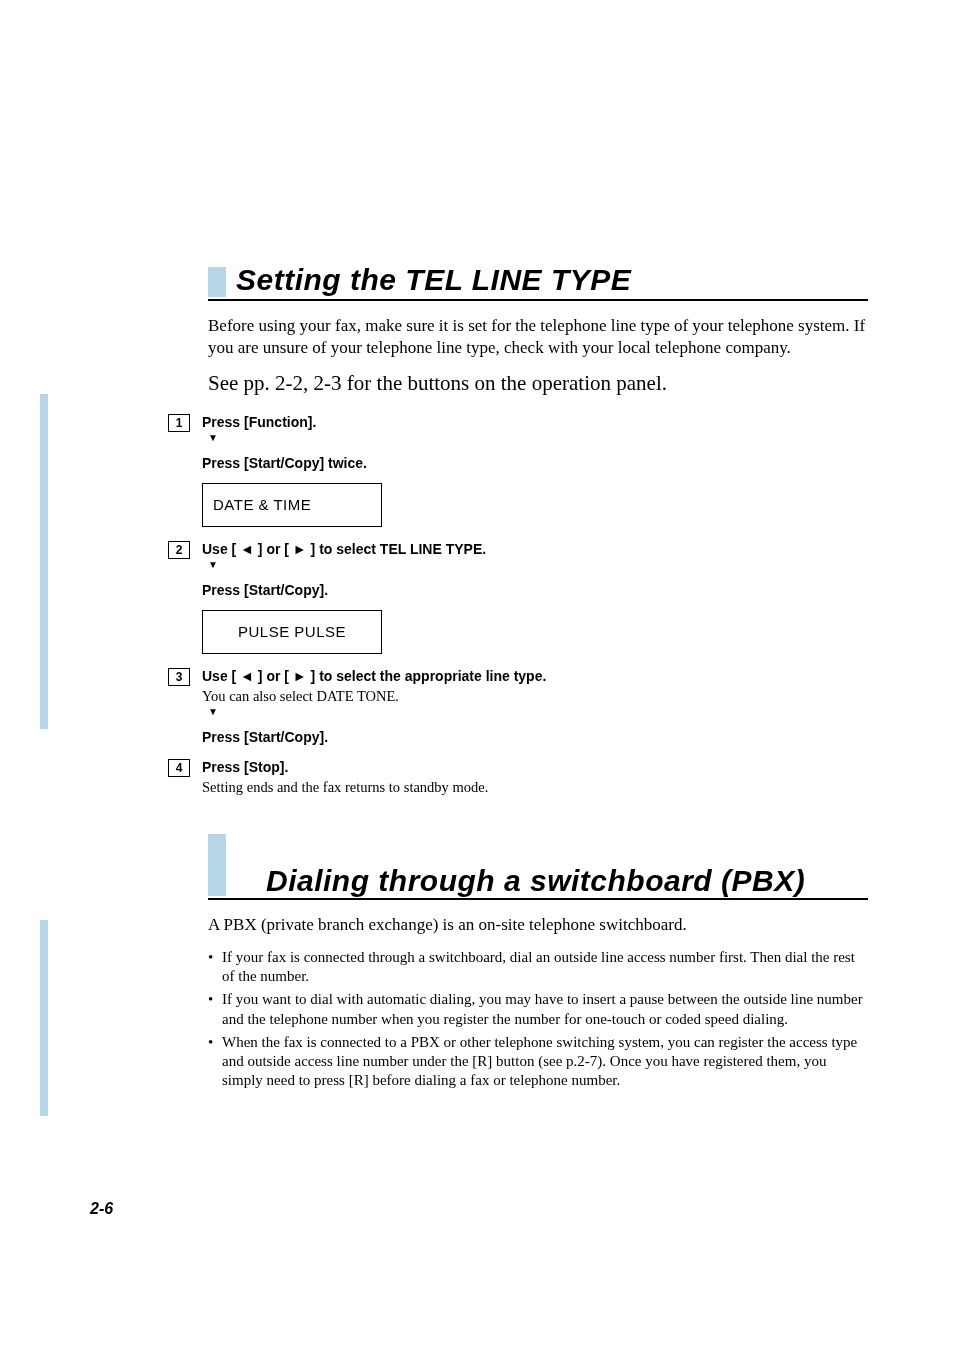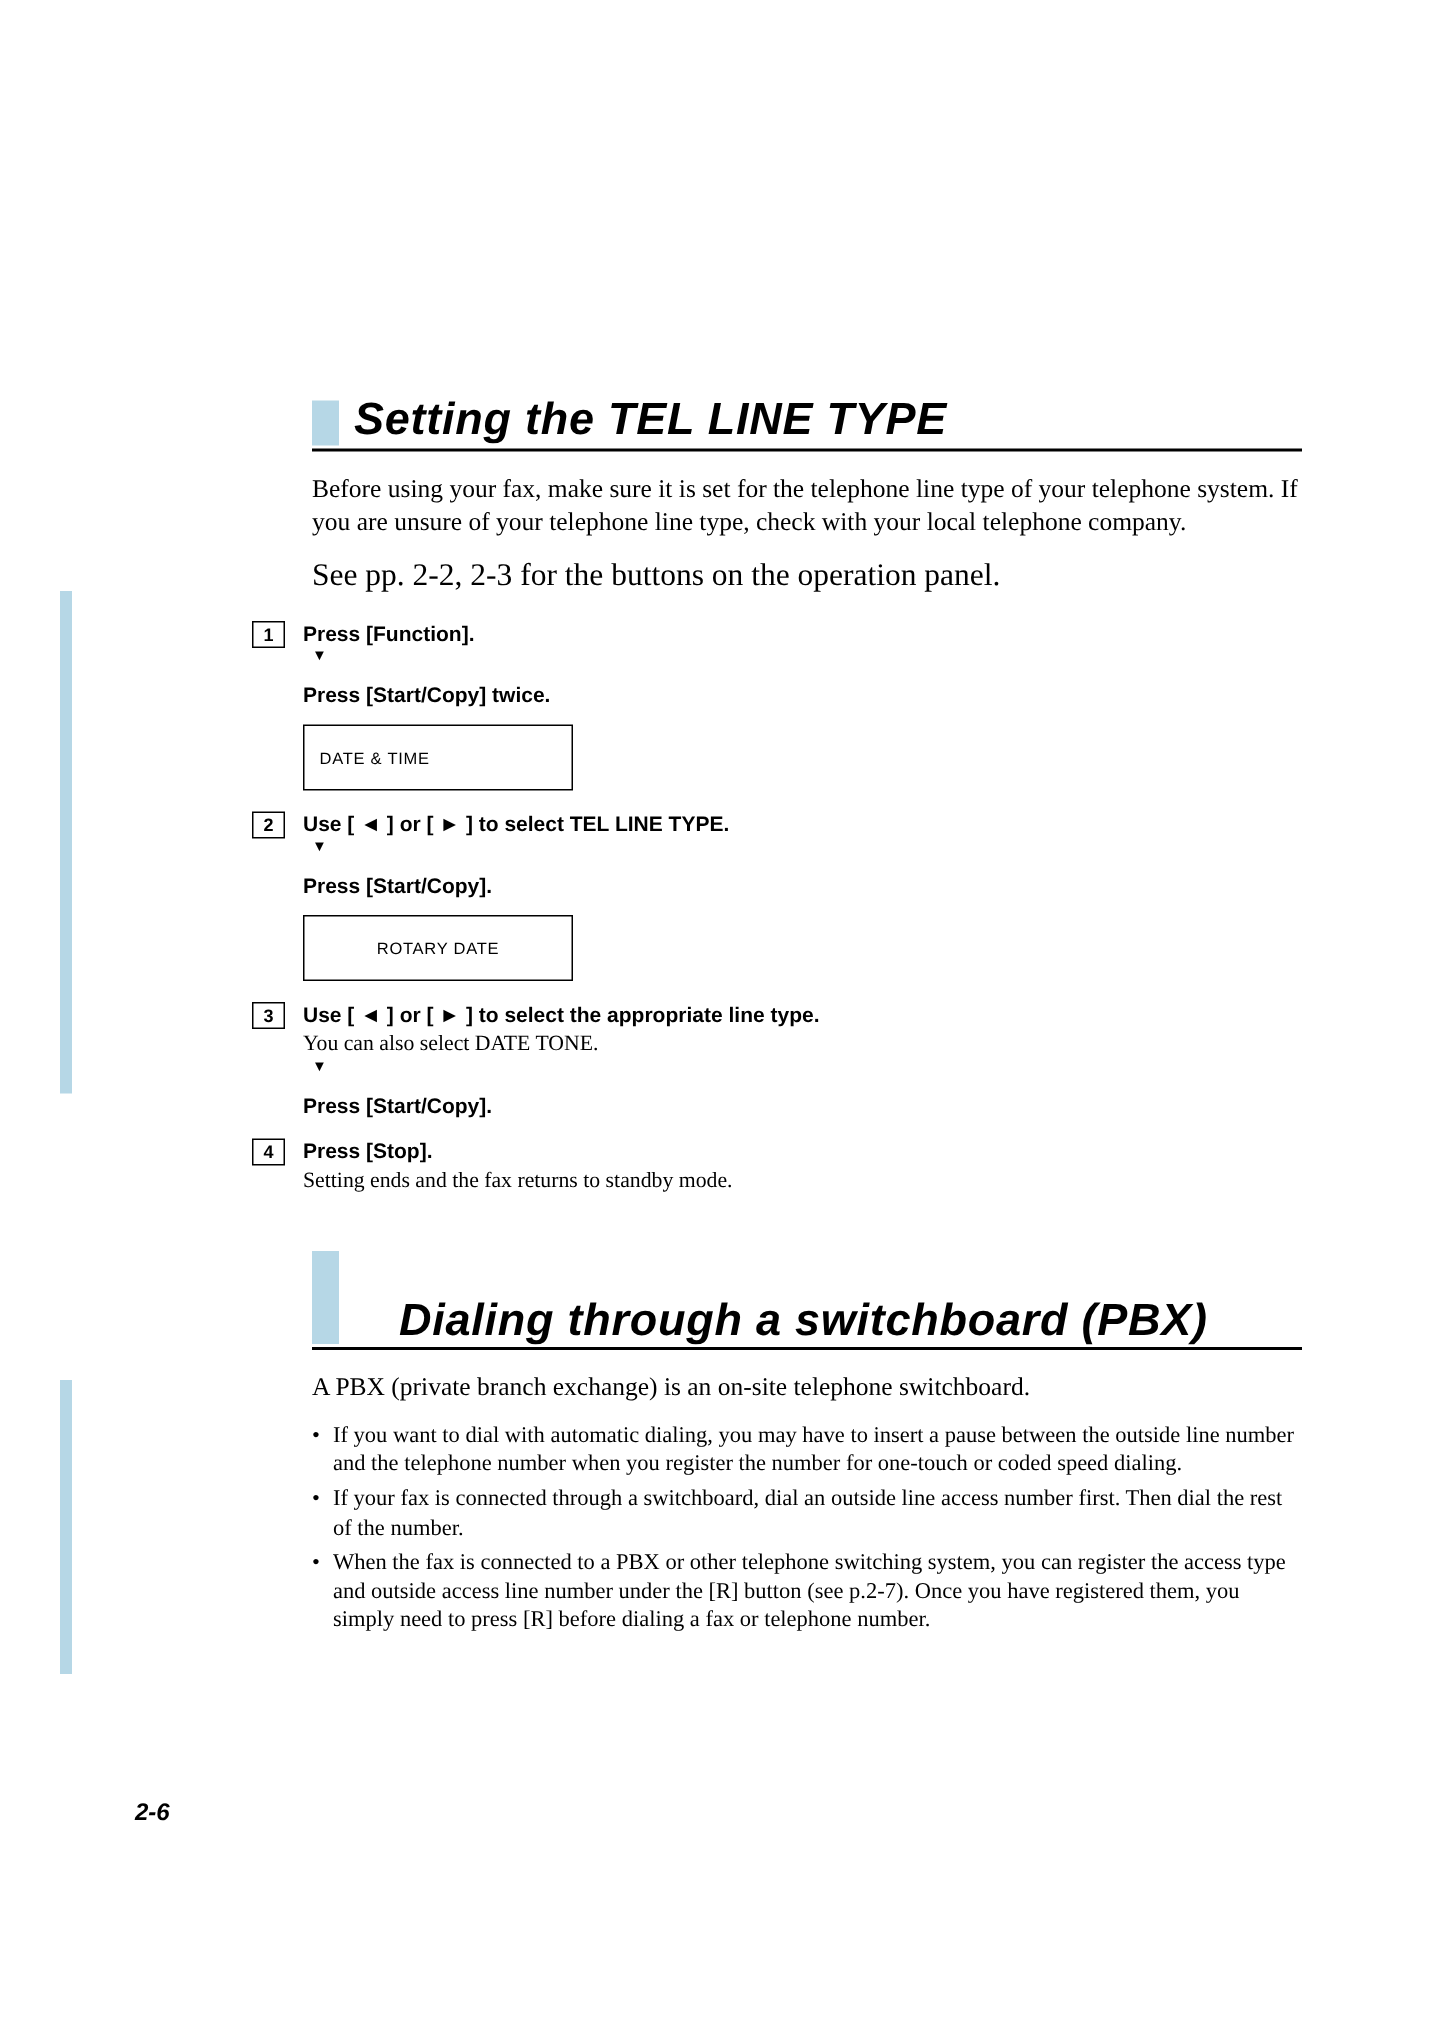--- a/index.html
+++ b/index.html
@@ -36,21 +36,21 @@
   .step-body { margin-left: 0; }
   .step-line { font-family: Arial, Helvetica, sans-serif; font-size: 14px; line-height: 1.25; }
   .step-line.bold { font-weight: bold; margin-top: 12px; }
   .step-sub { font-size: 14.5px; font-family: "Times New Roman", Times, serif; margin: 2px 0 2px 0; line-height: 1.25; }
   .down-caret { font-size: 10px; line-height: 10px; margin: 2px 0 2px 6px; font-family: Arial, Helvetica, sans-serif; }
 
   .lcd {
     border: 1px solid #000; height: 44px; width: 180px; padding: 12px 10px 0 10px;
     margin: 10px 0 14px 0;
   }
-  .lcd span { font-family: Arial, Helvetica, sans-serif; font-size: 11px; letter-spacing: 0.5px; }
+  .lcd span { font-family: Arial, Helvetica, sans-serif; font-size: 15px; letter-spacing: 0.5px; }
   .lcd.center { text-align: center; }
 
   .section2 { margin-top: 38px; }
   .section2 .marker { width: 18px; height: 62px; }
   .section2 h1 { line-height: 1.05; margin-left: 30px; }
 
   ul.bullets { list-style: none; margin-top: 8px; }
   ul.bullets li { font-size: 15px; line-height: 1.28; padding-left: 14px; position: relative; margin-bottom: 4px; }
   ul.bullets li::before { content: "•"; position: absolute; left: 0; top: 0; }
 
@@ -90,21 +90,21 @@
         </div>
       </div>
 
       <div class="step">
         <div class="step-num">2</div>
         <div class="step-body">
           <div class="step-line bold">Use [ ◄ ] or [ ► ] to select TEL LINE TYPE.</div>
           <div class="down-caret">▼</div>
           <div class="step-line bold">Press [Start/Copy].</div>
           <div class="lcd center">
-            <span>ROTARY DATE</span>
+            <span>PULSE PULSE</span>
           </div>
         </div>
       </div>
 
       <div class="step">
         <div class="step-num">3</div>
         <div class="step-body">
           <div class="step-line bold">Use [ ◄ ] or [ ► ] to select the appropriate line type.</div>
           <div class="step-sub">You can also select DATE TONE.</div>
           <div class="down-caret">▼</div>
@@ -124,22 +124,22 @@
 
     <div class="section2">
       <div class="section-heading">
         <div class="marker"></div>
         <h1>Dialing through a switchboard (PBX)</h1>
       </div>
 
       <p class="body">A PBX (private branch exchange) is an on-site telephone switchboard.</p>
 
       <ul class="bullets">
+        <li>If your fax is connected through a switchboard, dial an outside line access number first. Then dial the rest of the number.</li>
         <li>If you want to dial with automatic dialing, you may have to insert a pause between the outside line number and the telephone number when you register the number for one-touch or coded speed dialing.</li>
-        <li>If your fax is connected through a switchboard, dial an outside line access number first. Then dial the rest of the number.</li>
         <li>When the fax is connected to a PBX or other telephone switching system, you can register the access type and outside access line number under the [R] button (see p.2-7). Once you have registered them, you simply need to press [R] before dialing a fax or telephone number.</li>
       </ul>
     </div>
 
   </div>
 
   <div class="page-num">2-6</div>
 </div>
 
 </body></html>

